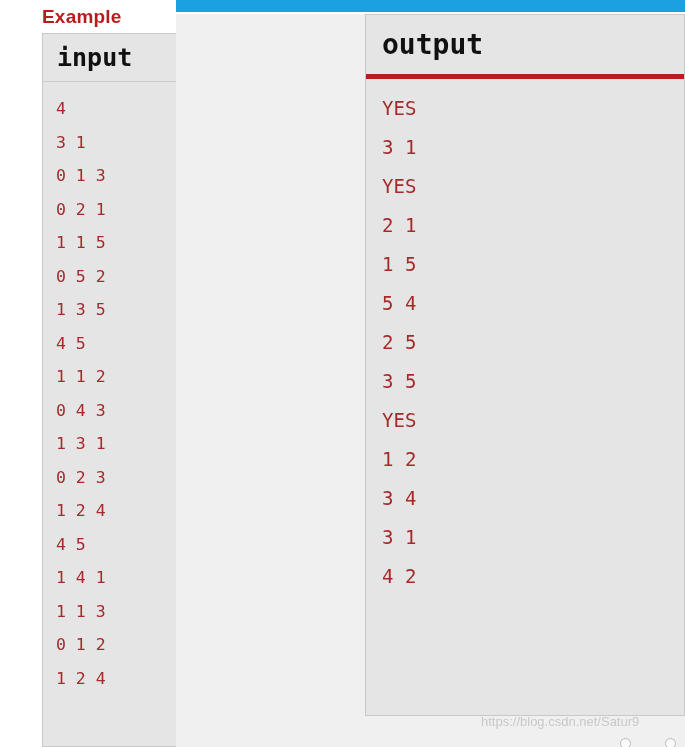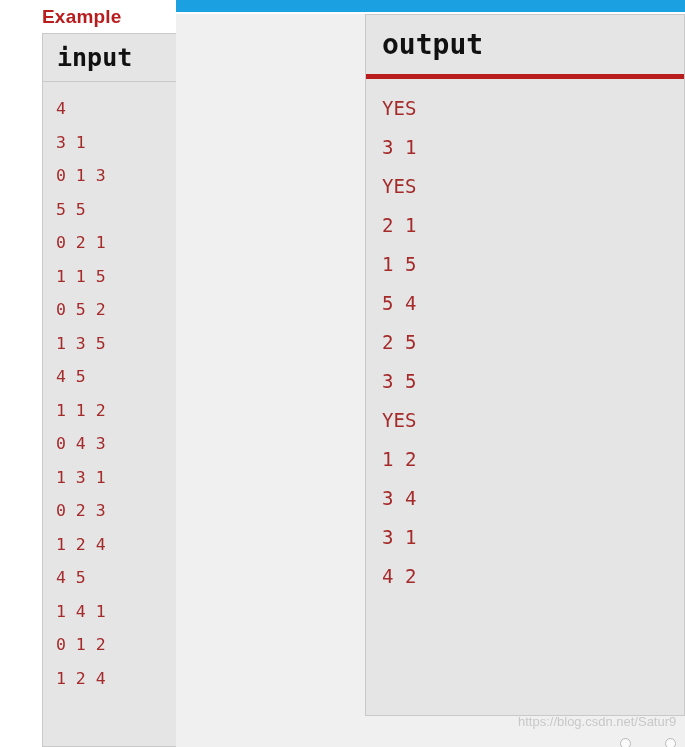--- a/index.html
+++ b/index.html
@@ -119,21 +119,20 @@
 
   
   .watermark {
     position: absolute;
     left: 481px;
     top: 714px;
     font-family: "Liberation Sans", sans-serif;
     font-size: 13px;
     color: #c8c8c8;
     white-space: nowrap;
-    margin-left: 37px;
   }
 
   
   .bottom-bar {
     position: absolute;
     left: 176px;
     top: 735px;
     width: 509px;
     height: 12px;
     background: #f0f0f0;
@@ -152,33 +151,33 @@
 <body>
 
 <div class="example-heading">Example</div>
 
 <div class="panel" id="input-panel">
   <div class="panel-head">input</div>
   <div class="panel-body" id="input-body">
       <div class="code-line">4</div>
       <div class="code-line">3 1</div>
       <div class="code-line">0 1 3</div>
-      <div class="code-line">5 5</div>
       <div class="code-line">0 2 1</div>
       <div class="code-line">1 1 5</div>
       <div class="code-line">0 5 2</div>
       <div class="code-line">1 3 5</div>
       <div class="code-line">4 5</div>
       <div class="code-line">1 1 2</div>
       <div class="code-line">0 4 3</div>
       <div class="code-line">1 3 1</div>
       <div class="code-line">0 2 3</div>
       <div class="code-line">1 2 4</div>
       <div class="code-line">4 5</div>
       <div class="code-line">1 4 1</div>
+      <div class="code-line">1 1 3</div>
       <div class="code-line">0 1 2</div>
       <div class="code-line">1 2 4</div>
     </div>
 </div>
 
 <div id="mid-window">
   <div class="titlebar"></div>
   <div class="titlebar-strip"></div>
 </div>
 

